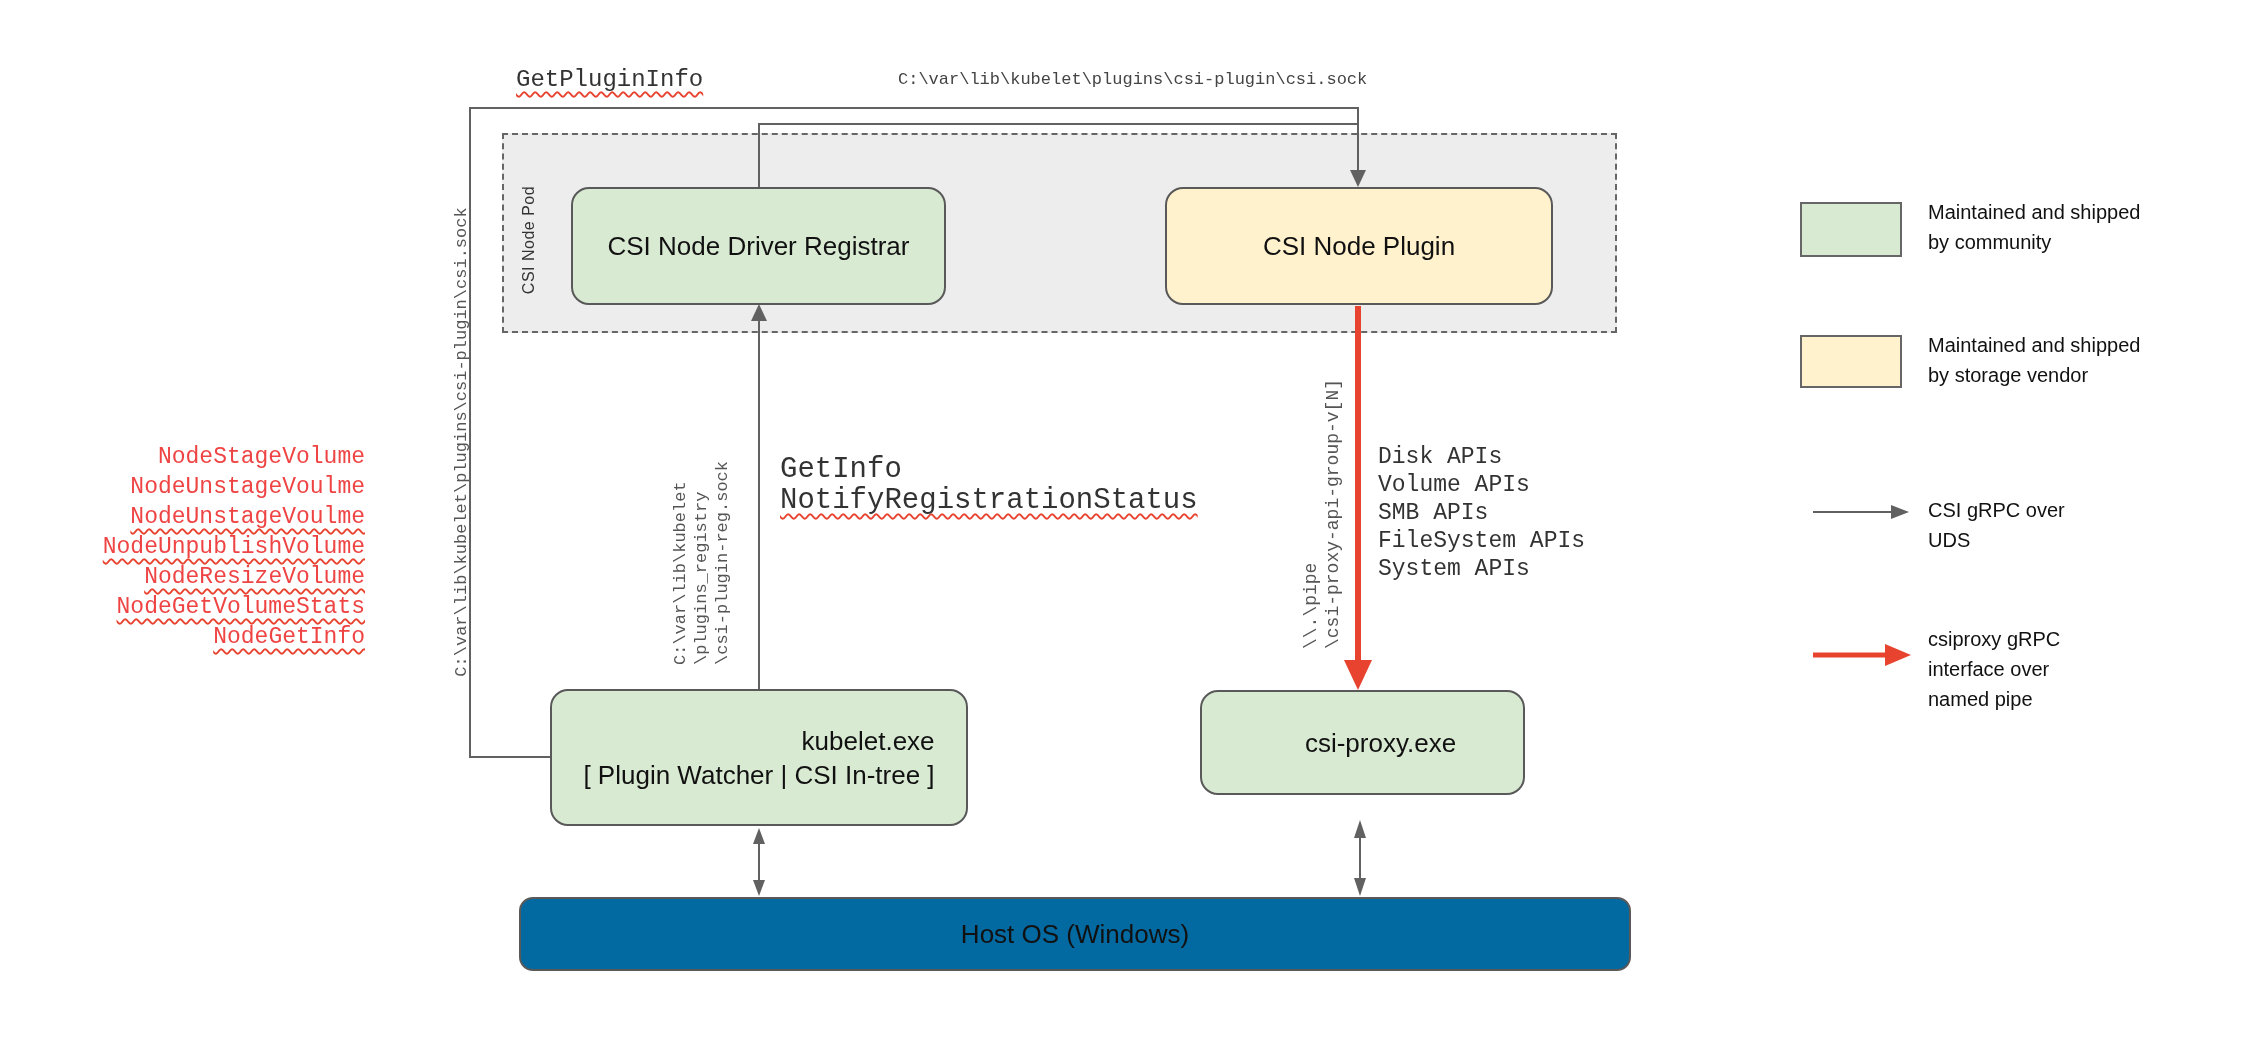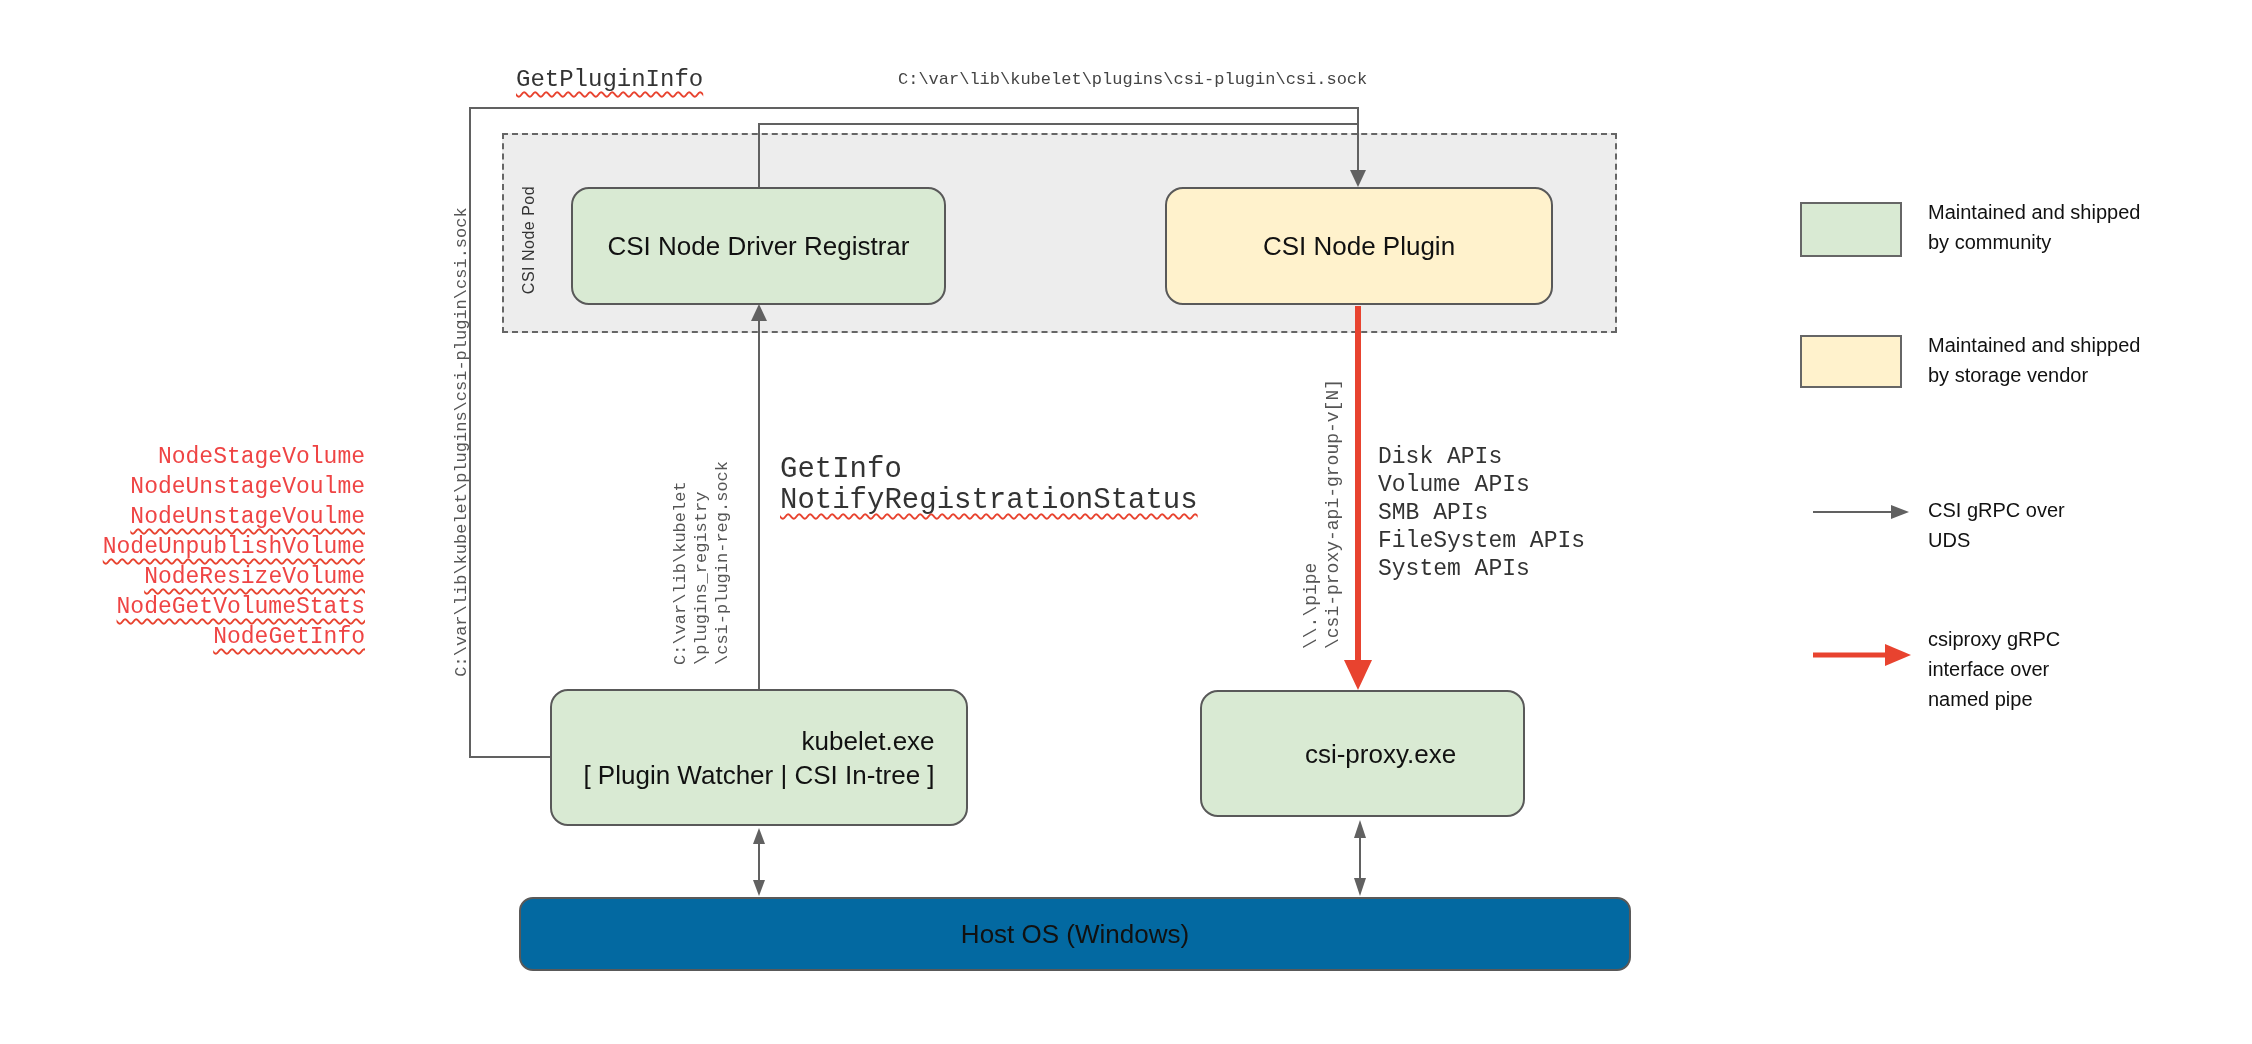--- a/index.html
+++ b/index.html
@@ -65,21 +65,21 @@
     <path d="M1813,655 H1888" fill="none" stroke="#e8432f" stroke-width="5"></path>
     <polygon points="1885,644 1885,666 1911,655" fill="#e8432f"></polygon>
   </svg>
 
   <div class="vtext" style="left:529px;top:240px;font-size:16px;color:#333;letter-spacing:0.5px;">CSI Node Pod</div>
 
   <div class="node green" style="left:571px;top:187px;width:375px;height:118px;">CSI Node Driver Registrar</div>
   <div class="node yellow" style="left:1165px;top:187px;width:388px;height:118px;">CSI Node Plugin</div>
   <div class="node green" style="left:550px;top:689px;width:418px;height:137px;">kubelet.exe
 [ Plugin Watcher | CSI In-tree ]</div>
-  <div class="node green" style="left:1200px;top:690px;width:325px;height:127px;padding-left:36px;">csi-proxy.exe</div>
+  <div class="node green" style="left:1200px;top:690px;width:325px;height:105px;padding-left:36px;">csi-proxy.exe</div>
   <div class="node blue" style="left:519px;top:897px;width:1112px;height:74px;">Host OS (Windows)</div>
 
   <div class="abs mono wavy" style="left:516px;top:66px;font-size:24px;">GetPluginInfo</div>
   <div class="abs path-text" style="left:898px;top:70px;font-size:17px;color:#444;">C:\var\lib\kubelet\plugins\csi-plugin\csi.sock</div>
 
   <div class="vtext path-text" style="left:461px;top:442px;font-size:17px;">C:\var\lib\kubelet\plugins\csi-plugin\csi.sock</div>
 
   <div class="rpc-list">
     <div>NodeStageVolume</div>
     <div>NodeUnstageVoulme</div>

